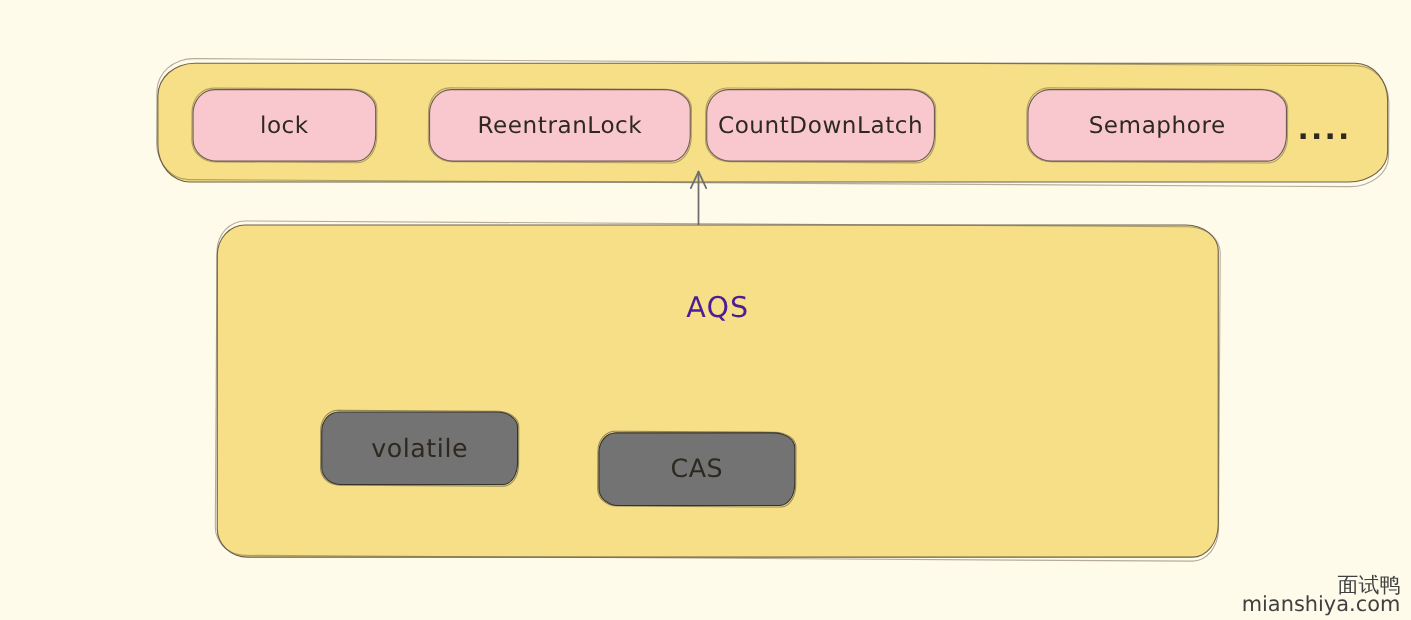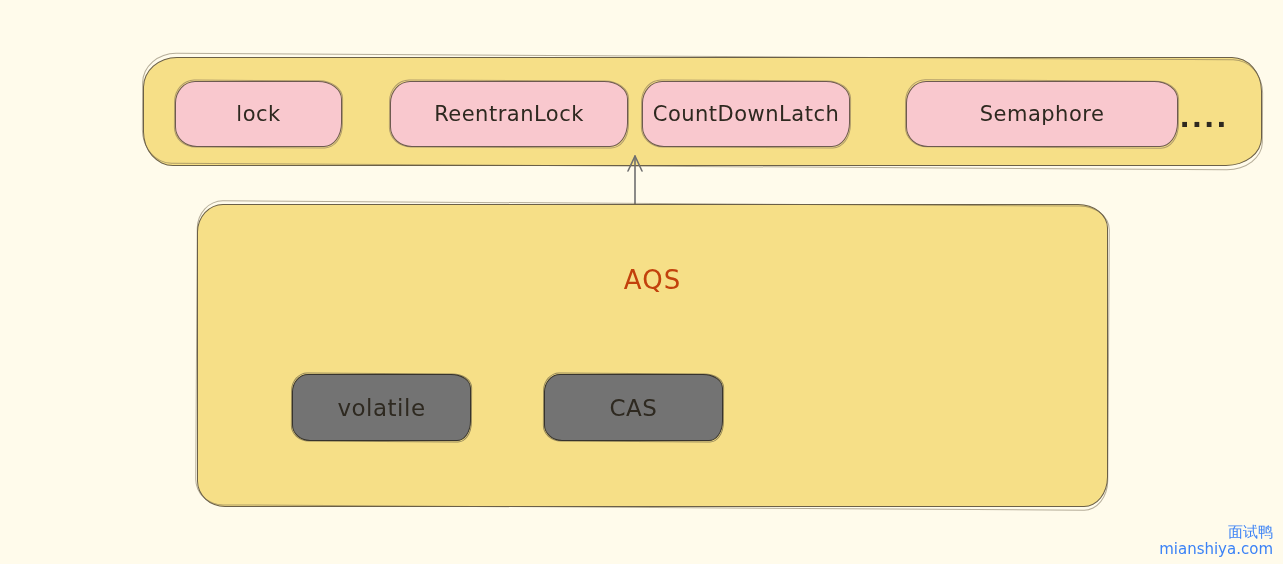--- a/index.html
+++ b/index.html
@@ -48,21 +48,21 @@
     border-radius: 20px 24px 18px 22px / 22px 18px 24px 20px;
     display: flex;
     align-items: center;
     justify-content: center;
     font-size: 21px;
     letter-spacing: .5px;
   }
   .pink-lock          { left: 31px;  width: 167px; }
   .pink-reentranlock  { left: 246px; width: 238px; }
   .pink-countdownlatch{ left: 498px; width: 208px; }
-  .pink-semaphore     { left: 762px; width: 272px; }
+  .pink-semaphore     { left: 790px; width: 236px; }
   .more-dots {
     position: absolute;
     left: 1020px; top: 34px;
     width: 80px; height: 50px;
     display: flex;
     align-items: center;
     justify-content: center;
     font-size: 27px;
     font-weight: bold;
     letter-spacing: 2px;
@@ -81,44 +81,44 @@
     border: 1.5px solid #6B6048;
     border-radius: 26px 30px 24px 28px / 28px 24px 30px 26px;
   }
   .aqs-title {
     position: absolute;
     left: 0; right: 0;
     top: 60px;
     text-align: center;
     font-size: 26px;
     letter-spacing: 1px;
-    color: #c2410c;
+    color: #4c1d95;
   }
   .blue-node {
     --stroke: #37342E;
     top: 169px;
     height: 67px;
     background: #737373;
     border: 1.5px solid #37342E;
     border-radius: 16px 20px 14px 18px / 18px 14px 20px 16px;
     display: flex;
     align-items: center;
     justify-content: center;
     font-size: 23px;
     letter-spacing: .5px;
   }
   .blue-volatile { left: 94px;  width: 179px; }
-  .blue-cas      { left: 346px; width: 179px; }
+  .blue-cas      { left: 346px; width: 179px; margin-top: 19px; }
   .blue-fifo     { left: 599px; width: 176px; }
   .watermark {
     position: absolute;
     right: 10px; bottom: 6px;
     text-align: right;
-    color: #3b82f6;
-    font-size: 15px;
+    color: #404040;
+    font-size: 19px;
     line-height: 17px;
   }
 </style>
 </head>
 <body>
 
 <div id="canvas">
 
   <div class="sketch top-container">
     <div class="sketch pink-node pink-lock">

